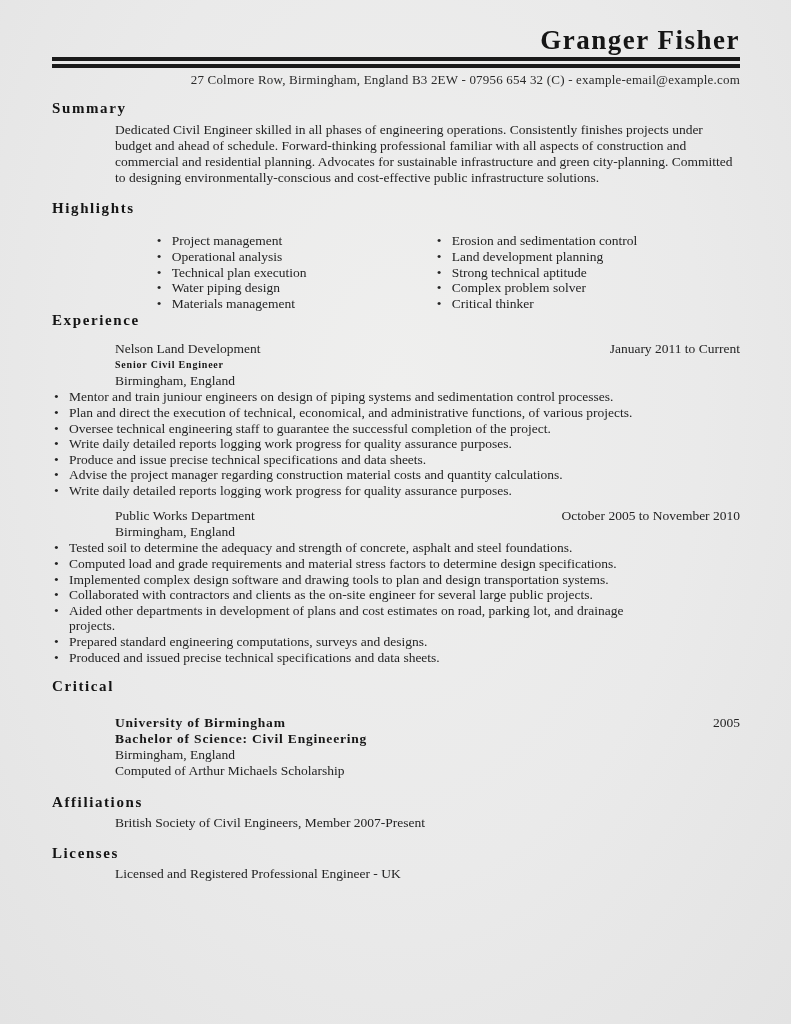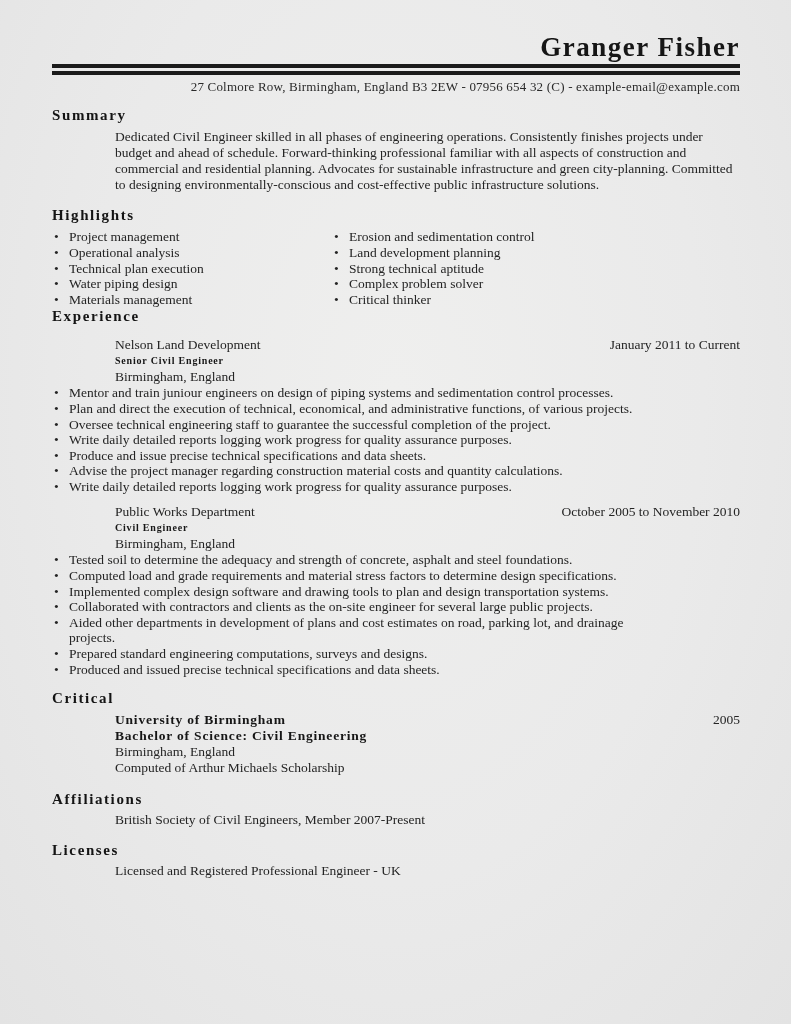--- a/index.html
+++ b/index.html
@@ -11,21 +11,21 @@
   .page {
     position: relative;
     width: 791px; height: 1024px;
     box-sizing: border-box;
     padding: 0 51px 0 52px;
     background: radial-gradient(ellipse at 50% 38%, #efefee 0%, #eaeaea 55%, #e3e3e3 100%);
     color: #1e1e1e;
   }
   
   .name {
-    padding-top: 33px;
+    padding-top: 26px;
     text-align: right;
     font-size: 27px;
     font-weight: bold;
     letter-spacing: 1.5px;
     line-height: 1.05;
     color: #161616;
   }
   .rule { height: 4px; background: #1b1b1b; }
   .rule-top { margin-top: 3px; }
   .rule-bottom { margin-top: 3px; }
@@ -51,21 +51,21 @@
   .h-licenses     { margin-top: 14px; }
 
   .body-text { font-size: 13.5px; line-height: 16px; color: #242424; }
 
   .summary-text {
     margin: 5px 0 0 63px;
     width: 625px;
   }
 
   
-  .highlights-cols { display: flex; margin-top: 5px; }
+  .highlights-cols { display: flex; margin-top: 16px; justify-content: center; }
   ul.blist { list-style: none; margin: 0; padding: 0; }
   ul.blist li {
     position: relative;
     padding-left: 17px;
     font-size: 13.5px;
     line-height: 15.6px;
     color: #242424;
   }
   ul.blist li::before {
     content: "\2022";
@@ -86,21 +86,21 @@
     font-size: 10px; line-height: 16px;
     font-weight: bold; letter-spacing: 0.8px;
     color: #161616;
   }
   .job-location { margin-left: 63px; font-size: 13.5px; line-height: 16px; color: #242424; }
   .job-bullets { margin: 0 0 0 91px; width: 597px; }
   .job-bullets li { padding-left: 14px; line-height: 15.6px; }
   .job-bullets li::before { left: 0; }
 
   
-  .edu-block { margin-top: 5px; }
+  .edu-block { margin-top: 20px; }
   .edu-row { display: flex; justify-content: space-between; margin-left: 63px; }
   .edu-school { font-size: 13.5px; line-height: 16px; font-weight: bold; letter-spacing: 0.8px; color: #161616; }
   .edu-year { font-size: 13.5px; line-height: 16px; color: #242424; }
   .edu-degree { margin-left: 63px; font-size: 13.5px; line-height: 16px; font-weight: bold; letter-spacing: 0.8px; color: #161616; }
   .edu-line { margin-left: 63px; font-size: 13.5px; line-height: 16px; color: #242424; }
 
   .plain-line { margin: 4px 0 0 63px; font-size: 13.5px; line-height: 16px; color: #242424; }
 </style>
 </head>
 <body>
@@ -151,21 +151,20 @@
       <li>Advise the project manager regarding construction material costs and quantity calculations.</li>
       <li>Write daily detailed reports logging work progress for quality assurance purposes.</li>
     </ul>
   </div>
 
   <div class="job">
     <div class="job-header">
       <span class="job-company">Public Works Department</span>
       <span class="job-dates">October 2005 to November 2010</span>
     </div>
-    <div class="job-title">Civil Engineer</div>
     <div class="job-location">Birmingham, England</div>
     <ul class="blist job-bullets">
       <li>Tested soil to determine the adequacy and strength of concrete, asphalt and steel foundations.</li>
       <li>Computed load and grade requirements and material stress factors to determine design specifications.</li>
       <li>Implemented complex design software and drawing tools to plan and design transportation systems.</li>
       <li>Collaborated with contractors and clients as the on-site engineer for several large public projects.</li>
       <li>Aided other departments in development of plans and cost estimates on road, parking lot, and drainage projects.</li>
       <li>Prepared standard engineering computations, surveys and designs.</li>
       <li>Produced and issued precise technical specifications and data sheets.</li>
     </ul>

